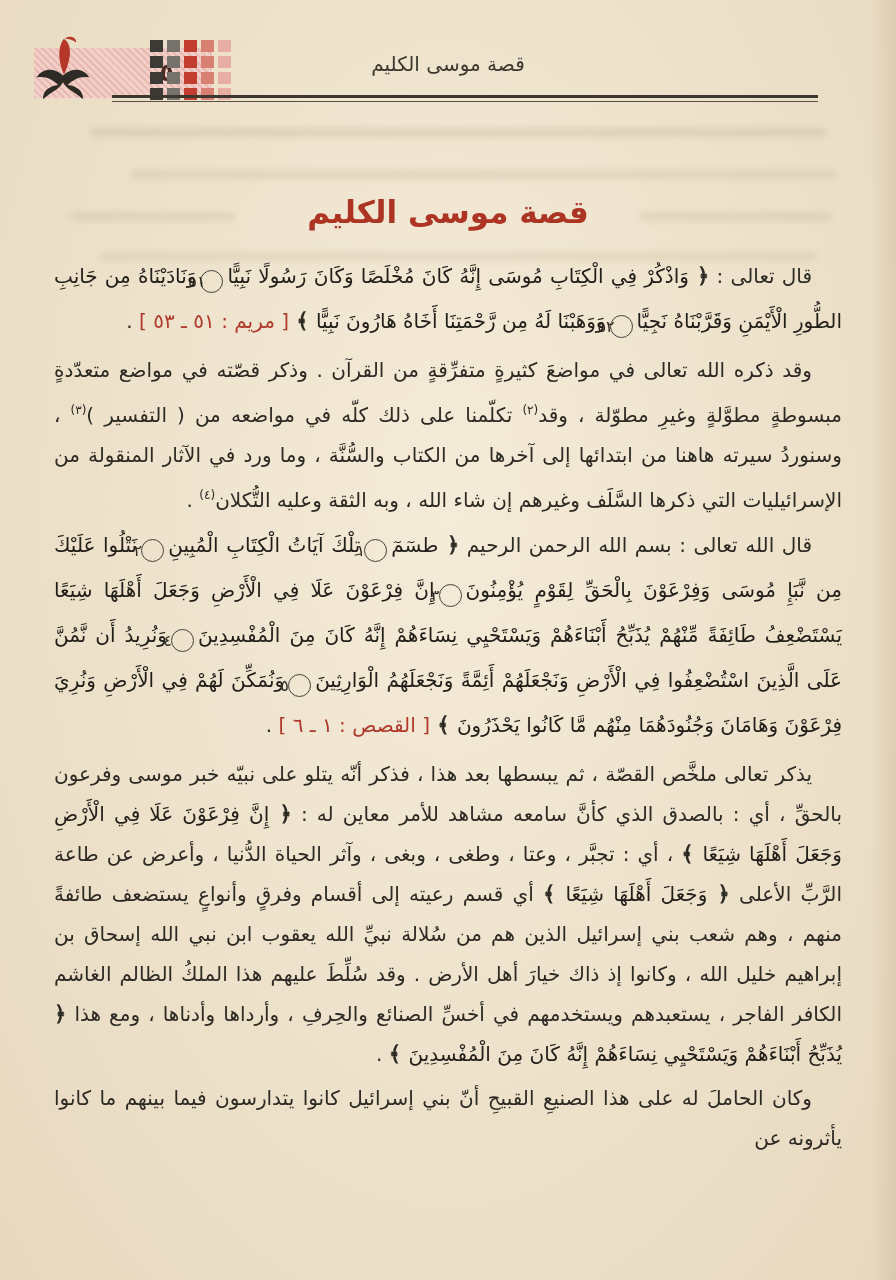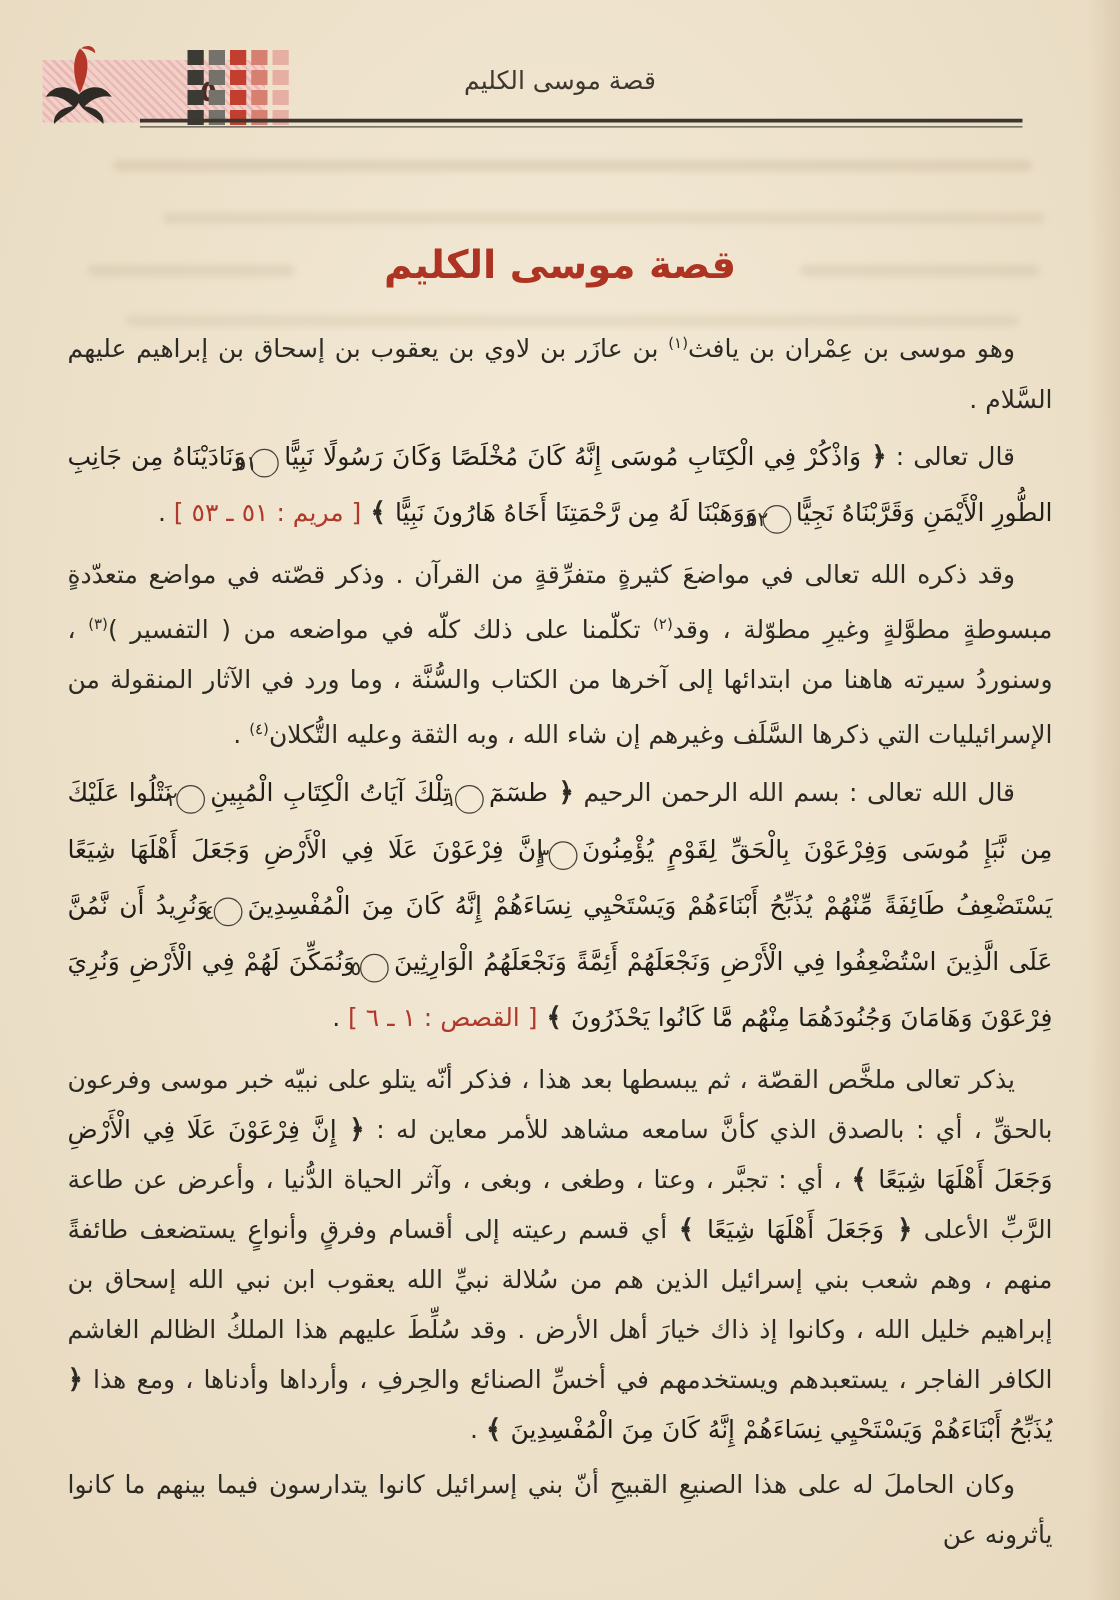--- a/index.html
+++ b/index.html
@@ -98,21 +98,20 @@
   <div class="ghost" style="top:128px; right:70px; left:90px;"></div>
   <div class="ghost" style="top:170px; right:60px; left:130px; opacity:.34;"></div>
   <div class="ghost" style="top:212px; right:64px; left:640px; opacity:.36;"></div>
   <div class="ghost" style="top:212px; right:660px; left:70px; opacity:.36;"></div>
   <div class="ghost" style="top:252px; right:80px; left:100px; opacity:.3;"></div>
 
   <h1 class="main-title">قصة موسى الكليم</h1>
 
   <div class="content">
 
-    <p class="para"><span>وهو موسى بن عِمْران بن يافث</span><span class="fnref">(١)</span><span> بن عازَر بن لاوي بن يعقوب بن إسحاق بن إبراهيم عليهم السَّلام .</span></p>
 
     <p class="para verse-para"><span>قال تعالى : </span><span class="qbracket">﴿ </span><span class="quran">وَاذْكُرْ فِي الْكِتَابِ مُوسَى إِنَّهُ كَانَ مُخْلَصًا وَكَانَ رَسُولًا نَبِيًّا</span><span class="vnum">٥١</span><span class="quran">وَنَادَيْنَاهُ مِن جَانِبِ الطُّورِ الْأَيْمَنِ وَقَرَّبْنَاهُ نَجِيًّا</span><span class="vnum">٥٢</span><span class="quran">وَوَهَبْنَا لَهُ مِن رَّحْمَتِنَا أَخَاهُ هَارُونَ نَبِيًّا</span><span class="qbracket"> ﴾ </span><span class="ref">[ مريم : ٥١ ـ ٥٣ ]</span><span> .</span></p>
 
     <p class="para"><span>وقد ذكره الله تعالى في مواضعَ كثيرةٍ متفرِّقةٍ من القرآن . وذكر قصّته في مواضع متعدّدةٍ مبسوطةٍ مطوَّلةٍ وغيرِ مطوّلة ، وقد</span><span class="fnref">(٢)</span><span> تكلّمنا على ذلك كلّه في مواضعه من ( التفسير )</span><span class="fnref">(٣)</span><span> ، وسنوردُ سيرته هاهنا من ابتدائها إلى آخرها من الكتاب والسُّنَّة ، وما ورد في الآثار المنقولة من الإسرائيليات التي ذكرها السَّلَف وغيرهم إن شاء الله ، وبه الثقة وعليه التُّكلان</span><span class="fnref">(٤)</span><span> .</span></p>
 
     <p class="para verse-para"><span>قال الله تعالى : بسم الله الرحمن الرحيم </span><span class="qbracket">﴿ </span><span class="quran">طسٓمٓ</span><span class="vnum">١</span><span class="quran">تِلْكَ آيَاتُ الْكِتَابِ الْمُبِينِ</span><span class="vnum">٢</span><span class="quran">نَتْلُوا عَلَيْكَ مِن نَّبَإِ مُوسَى وَفِرْعَوْنَ بِالْحَقِّ لِقَوْمٍ يُؤْمِنُونَ</span><span class="vnum">٣</span><span class="quran">إِنَّ فِرْعَوْنَ عَلَا فِي الْأَرْضِ وَجَعَلَ أَهْلَهَا شِيَعًا يَسْتَضْعِفُ طَائِفَةً مِّنْهُمْ يُذَبِّحُ أَبْنَاءَهُمْ وَيَسْتَحْيِي نِسَاءَهُمْ إِنَّهُ كَانَ مِنَ الْمُفْسِدِينَ</span><span class="vnum">٤</span><span class="quran">وَنُرِيدُ أَن نَّمُنَّ عَلَى الَّذِينَ اسْتُضْعِفُوا فِي الْأَرْضِ وَنَجْعَلَهُمْ أَئِمَّةً وَنَجْعَلَهُمُ الْوَارِثِينَ</span><span class="vnum">٥</span><span class="quran">وَنُمَكِّنَ لَهُمْ فِي الْأَرْضِ وَنُرِيَ فِرْعَوْنَ وَهَامَانَ وَجُنُودَهُمَا مِنْهُم مَّا كَانُوا يَحْذَرُونَ</span><span class="qbracket"> ﴾ </span><span class="ref">[ القصص : ١ ـ ٦ ]</span><span> .</span></p>
 
     <p class="para"><span>يذكر تعالى ملخَّص القصّة ، ثم يبسطها بعد هذا ، فذكر أنّه يتلو على نبيّه خبر موسى وفرعون بالحقِّ ، أي : بالصدق الذي كأنَّ سامعه مشاهد للأمر معاين له : </span><span class="qbracket">﴿ </span><span class="quran">إِنَّ فِرْعَوْنَ عَلَا فِي الْأَرْضِ وَجَعَلَ أَهْلَهَا شِيَعًا</span><span class="qbracket"> ﴾</span><span> ، أي : تجبَّر ، وعتا ، وطغى ، وبغى ، وآثر الحياة الدُّنيا ، وأعرض عن طاعة الرَّبِّ الأعلى </span><span class="qbracket">﴿ </span><span class="quran">وَجَعَلَ أَهْلَهَا شِيَعًا</span><span class="qbracket"> ﴾</span><span> أي قسم رعيته إلى أقسام وفرقٍ وأنواعٍ يستضعف طائفةً منهم ، وهم شعب بني إسرائيل الذين هم من سُلالة نبيِّ الله يعقوب ابن نبي الله إسحاق بن إبراهيم خليل الله ، وكانوا إذ ذاك خيارَ أهل الأرض . وقد سُلِّطَ عليهم هذا الملكُ الظالم الغاشم الكافر الفاجر ، يستعبدهم ويستخدمهم في أخسِّ الصنائع والحِرفِ ، وأرداها وأدناها ، ومع هذا </span><span class="qbracket">﴿ </span><span class="quran">يُذَبِّحُ أَبْنَاءَهُمْ وَيَسْتَحْيِي نِسَاءَهُمْ إِنَّهُ كَانَ مِنَ الْمُفْسِدِينَ</span><span class="qbracket"> ﴾</span><span> .</span></p>
 
     <p class="para"><span>وكان الحاملَ له على هذا الصنيعِ القبيحِ أنّ بني إسرائيل كانوا يتدارسون فيما بينهم ما كانوا يأثرونه عن</span></p>

